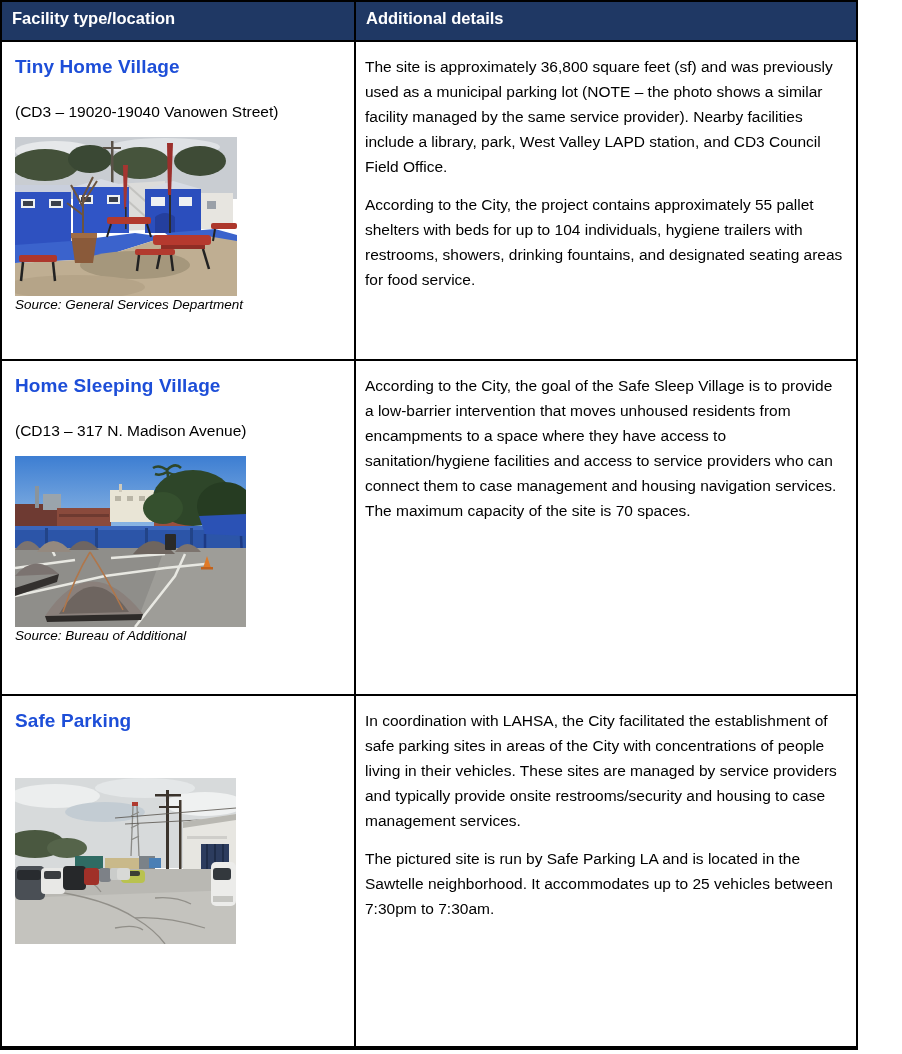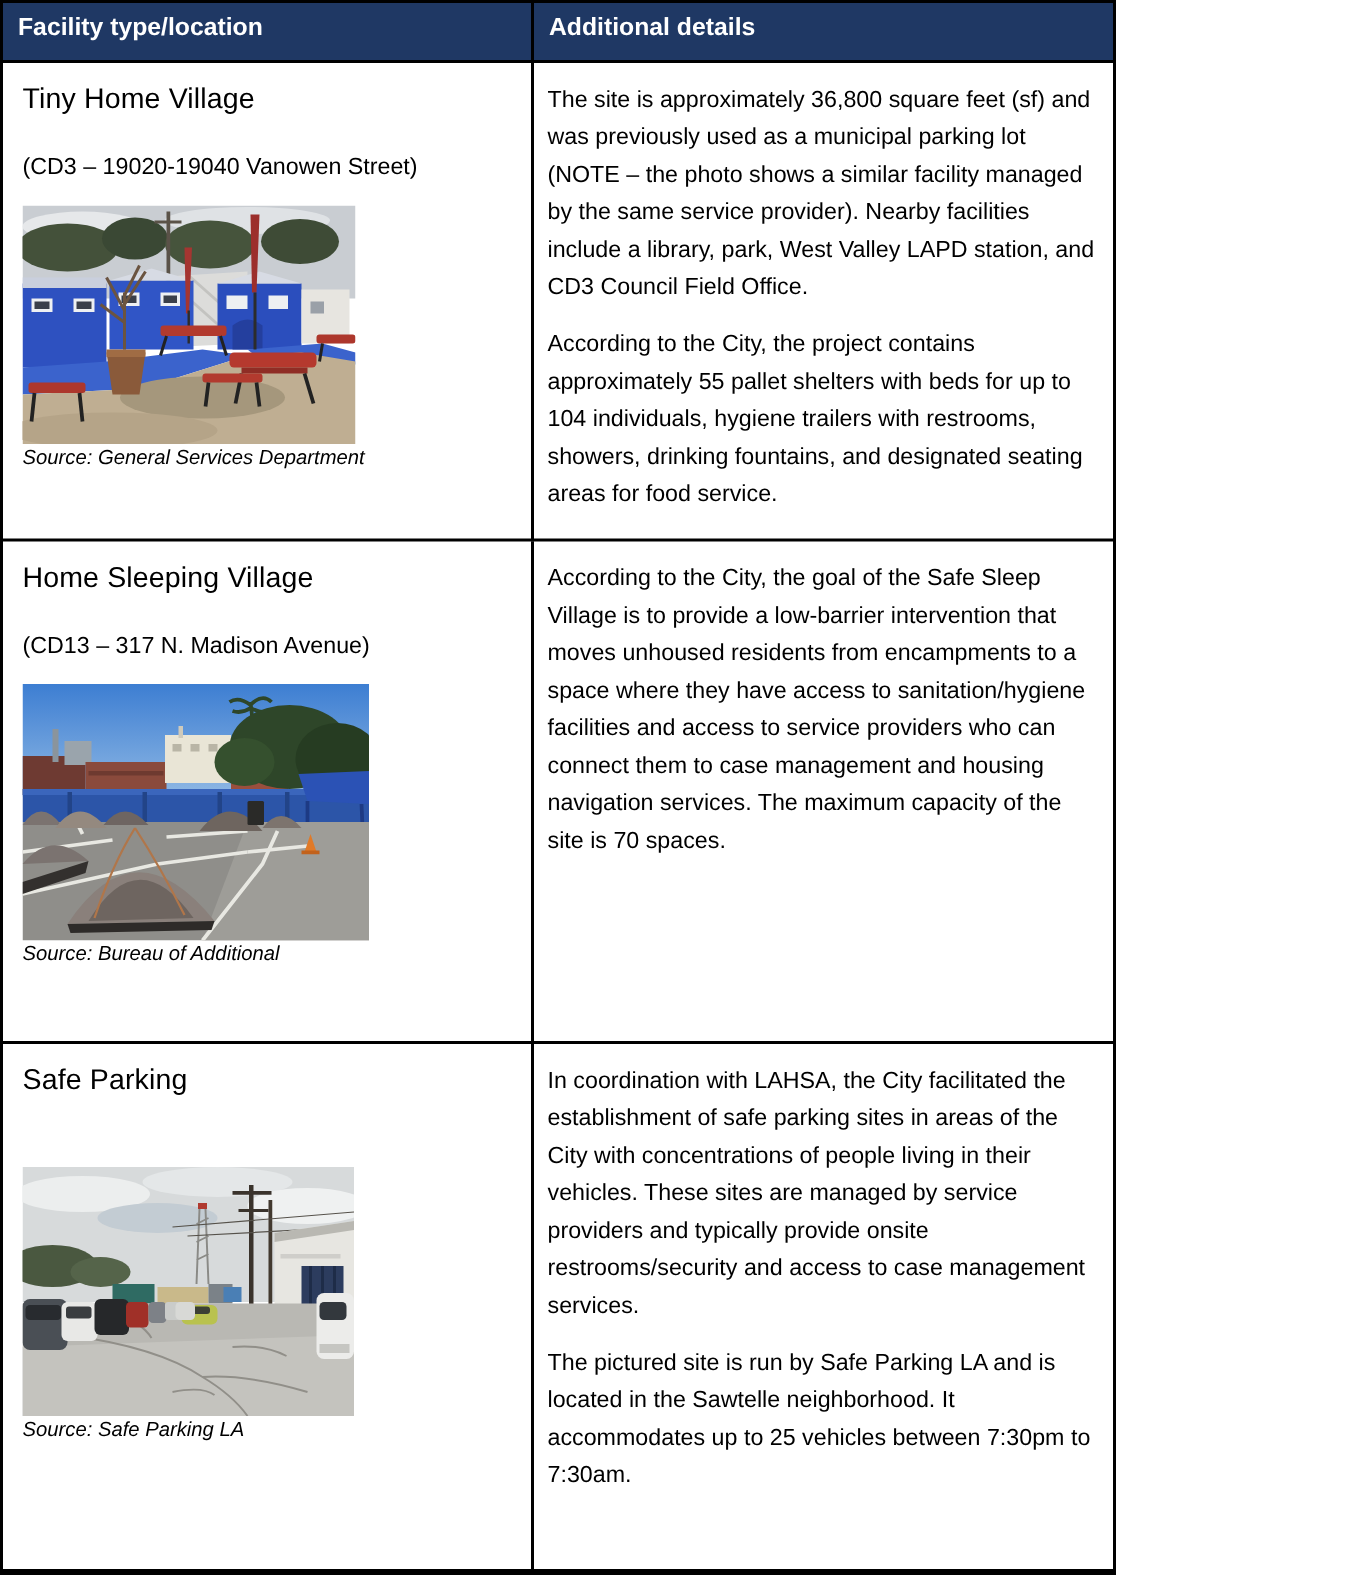--- a/index.html
+++ b/index.html
@@ -5,44 +5,44 @@
   * { box-sizing: border-box; margin: 0; padding: 0; }
   html, body { background: #ffffff; }
   body {
     width: 902px; height: 1054px;
     font-family: "Liberation Sans", sans-serif;
     color: #000;
     position: relative;
   }
   .facility-table {
     position: absolute; top: 0; left: 0;
-    width: 744px; height: 1050px;
+    width: 858px; height: 1050px;
     border: 2px solid #000;
     border-bottom-width: 4px;
     display: grid;
     grid-template-columns: 354px 1fr;
     grid-template-rows: 40px 319px 335px auto;
     background: #fff;
   }
   .cell { overflow: hidden; }
   .cell.left { border-right: 2px solid #000; padding: 14px 12px 10px 13px; }
   .cell.right { padding: 12px 12px 26px 9px; }
   .cell.hdr {
     background: #1F3864;
     color: #fff;
     font-weight: bold;
     font-size: 16.5px;
     padding: 7px 10px 0 10px;
   }
   .cell.hdr.left { padding-left: 10px; }
   .row-border { border-bottom: 2px solid #000; }
   h2.facility-title {
-    color: #000000;
+    color: #1d4ed8;
     font-size: 19px;
-    font-weight: normal;
+    font-weight: bold;
     letter-spacing: 0.1px;
   }
   .location { font-size: 15.5px; margin-top: 25px; }
   .photo-frame { margin-top: 16px; line-height: 0; }
   .photo-frame.tall-gap { margin-top: 46px; }
   .source {
     font-size: 13.5px;
     font-style: italic;
     margin-top: 0;
     line-height: 17px;
@@ -285,20 +285,19 @@
 
         <rect x="106" y="92" width="24" height="13" rx="4" fill="#b9c24f"></rect>
         <rect x="110" y="93" width="15" height="5" rx="2" fill="#3c4034"></rect>
         <rect x="102" y="90" width="13" height="12" rx="3" fill="#d8d9d6"></rect>
 
         <rect x="196" y="84" width="25" height="44" rx="5" fill="#ececea"></rect>
         <rect x="198" y="90" width="18" height="12" rx="3" fill="#33383d"></rect>
         <rect x="198" y="118" width="20" height="6" fill="#c6c6c2"></rect>
       </svg>
     </div>
-    <div class="source">Source: Safe Parking LA</div>
   </div>
   <div class="cell right details">
-    <p>In coordination with LAHSA, the City facilitated the establishment of safe parking sites in areas of the City with concentrations of people living in their vehicles. These sites are managed by service providers and typically provide onsite restrooms/security and access to case management services.</p>
+    <p>In coordination with LAHSA, the City facilitated the establishment of safe parking sites in areas of the City with concentrations of people living in their vehicles. These sites are managed by service providers and typically provide onsite restrooms/security and housing to case management services.</p>
     <p>The pictured site is run by Safe Parking LA and is located in the Sawtelle neighborhood. It accommodates up to 25 vehicles between 7:30pm to 7:30am.</p>
   </div>
 
 </div>
 
 </body></html>

